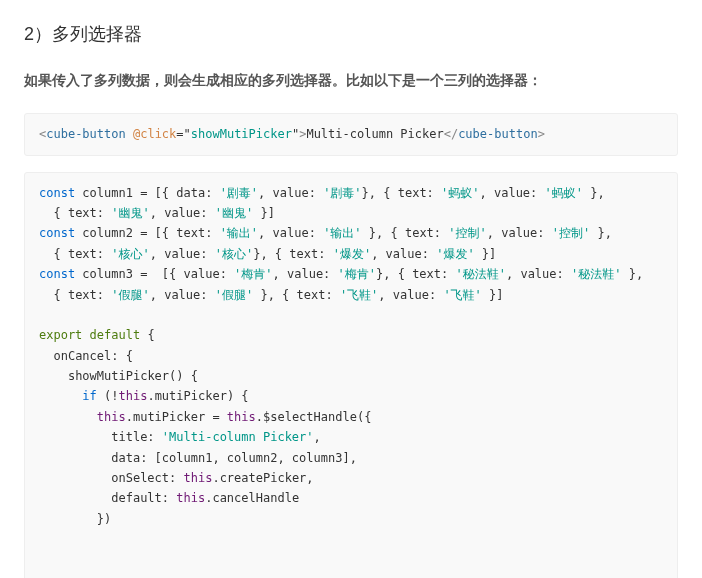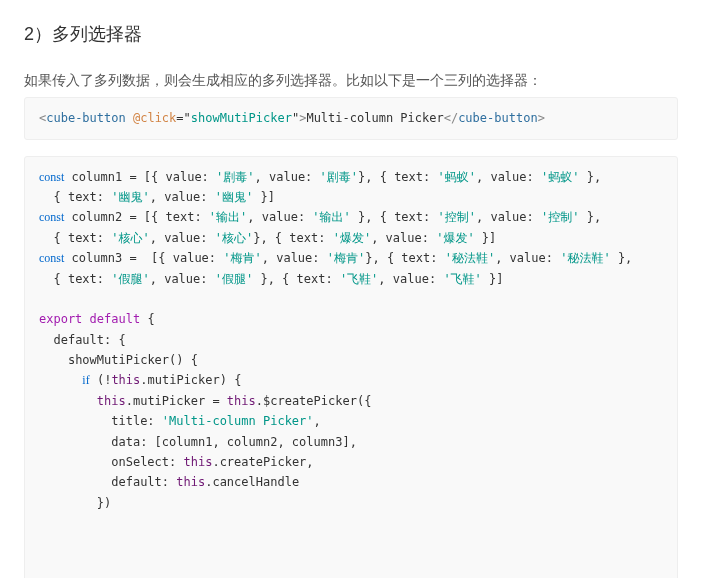--- a/index.html
+++ b/index.html
@@ -13,64 +13,65 @@
     line-height: 1.6;
   }
   h2 {
     font-size: 18px;
     font-weight: 400;
     color: #333;
     margin-bottom: 20px;
   }
   .intro {
     color: #555;
-    margin-bottom: 6px;
+    margin-bottom: 22px;
     font-size: 14px;
+    font-weight: bold;
   }
   pre.codeblock {
     background: #f9f9f9;
     border: 1px solid #eee;
     border-radius: 3px;
     padding: 10px 14px;
     margin-bottom: 16px;
     font-family: Menlo, Consolas, Monaco, monospace;
     font-size: 12px;
     line-height: 1.7;
     overflow: hidden;
     white-space: pre-wrap;
   }
   .tok-tag   { color: #2f6f9f; }
   .tok-attr  { color: #d28445; }
-  .tok-kw    { color: #0067cc; font-family: Liberation Serif, serif; }
+  .tok-kw    { color: #0067cc; }
   .tok-this  { color: #701a75; }
   .tok-lit   { color: #009688; }
-  .tok-export{ color: #a21caf; }
+  .tok-export{ color: #4d7c0f; }
   .tok-plain { color: #333; }
   .tok-angle { color: #888; }
 </style>
 </head>
 <body>
 
 <h2>2）多列选择器</h2>
 <p class="intro">如果传入了多列数据，则会生成相应的多列选择器。比如以下是一个三列的选择器：</p>
 
 <pre class="codeblock"><span class="tok-angle">&lt;</span><span class="tok-tag">cube-button</span><span class="tok-plain"> </span><span class="tok-attr">@click</span><span class="tok-plain">=</span><span class="tok-plain">"</span><span class="tok-lit">showMutiPicker</span><span class="tok-plain">"</span><span class="tok-angle">&gt;</span><span class="tok-plain">Multi-column Picker</span><span class="tok-angle">&lt;/</span><span class="tok-tag">cube-button</span><span class="tok-angle">&gt;</span></pre>
 
-<pre class="codeblock"><span class="tok-kw">const</span> <span class="tok-plain">column1 = [{ value: </span><span class="tok-lit">'剧毒'</span><span class="tok-plain">, value: </span><span class="tok-lit">'剧毒'</span><span class="tok-plain">}, { text: </span><span class="tok-lit">'蚂蚁'</span><span class="tok-plain">, value: </span><span class="tok-lit">'蚂蚁'</span><span class="tok-plain"> },</span>
+<pre class="codeblock"><span class="tok-kw">const</span> <span class="tok-plain">column1 = [{ data: </span><span class="tok-lit">'剧毒'</span><span class="tok-plain">, value: </span><span class="tok-lit">'剧毒'</span><span class="tok-plain">}, { text: </span><span class="tok-lit">'蚂蚁'</span><span class="tok-plain">, value: </span><span class="tok-lit">'蚂蚁'</span><span class="tok-plain"> },</span>
 <span class="tok-plain">  { text: </span><span class="tok-lit">'幽鬼'</span><span class="tok-plain">, value: </span><span class="tok-lit">'幽鬼'</span><span class="tok-plain"> </span><span class="tok-plain">}]</span>
 <span class="tok-kw">const</span> <span class="tok-plain">column2 = [{ text: </span><span class="tok-lit">'输出'</span><span class="tok-plain">, value: </span><span class="tok-lit">'输出'</span><span class="tok-plain"> }, { text: </span><span class="tok-lit">'控制'</span><span class="tok-plain">, value: </span><span class="tok-lit">'控制'</span><span class="tok-plain"> },</span>
 <span class="tok-plain">  { text: </span><span class="tok-lit">'核心'</span><span class="tok-plain">, value: </span><span class="tok-lit">'核心'</span><span class="tok-plain">}, { text: </span><span class="tok-lit">'爆发'</span><span class="tok-plain">, value: </span><span class="tok-lit">'爆发'</span><span class="tok-plain"> }]</span>
 <span class="tok-kw">const</span> <span class="tok-plain">column3 =  [{ value: </span><span class="tok-lit">'梅肯'</span><span class="tok-plain">, value: </span><span class="tok-lit">'梅肯'</span><span class="tok-plain">}, { text: </span><span class="tok-lit">'秘法鞋'</span><span class="tok-plain">, value: </span><span class="tok-lit">'秘法鞋'</span><span class="tok-plain"> },</span>
 <span class="tok-plain">  { text: </span><span class="tok-lit">'假腿'</span><span class="tok-plain">, value: </span><span class="tok-lit">'假腿'</span><span class="tok-plain"> }, { text: </span><span class="tok-lit">'飞鞋'</span><span class="tok-plain">, value: </span><span class="tok-lit">'飞鞋'</span><span class="tok-plain"> }]</span>
 
 <span class="tok-export">export default</span><span class="tok-plain"> {</span>
-<span class="tok-plain">  default: {</span>
+<span class="tok-plain">  onCancel: {</span>
 <span class="tok-plain">    showMutiPicker() {</span>
 <span class="tok-plain">      </span><span class="tok-kw">if</span><span class="tok-plain"> (!</span><span class="tok-this">this</span><span class="tok-plain">.mutiPicker) {</span>
-<span class="tok-plain">        </span><span class="tok-this">this</span><span class="tok-plain">.mutiPicker = </span><span class="tok-this">this</span><span class="tok-plain">.$createPicker({</span>
+<span class="tok-plain">        </span><span class="tok-this">this</span><span class="tok-plain">.mutiPicker = </span><span class="tok-this">this</span><span class="tok-plain">.$selectHandle({</span>
 <span class="tok-plain">          title: </span><span class="tok-lit">'Multi-column Picker'</span><span class="tok-plain">,</span>
 <span class="tok-plain">          data: [column1, column2, column3],</span>
 <span class="tok-plain">          onSelect: </span><span class="tok-this">this</span><span class="tok-plain">.createPicker,</span>
 <span class="tok-plain">          default: </span><span class="tok-this">this</span><span class="tok-plain">.cancelHandle</span>
 <span class="tok-plain">        })</span>
 
 
 
 
 </pre>

